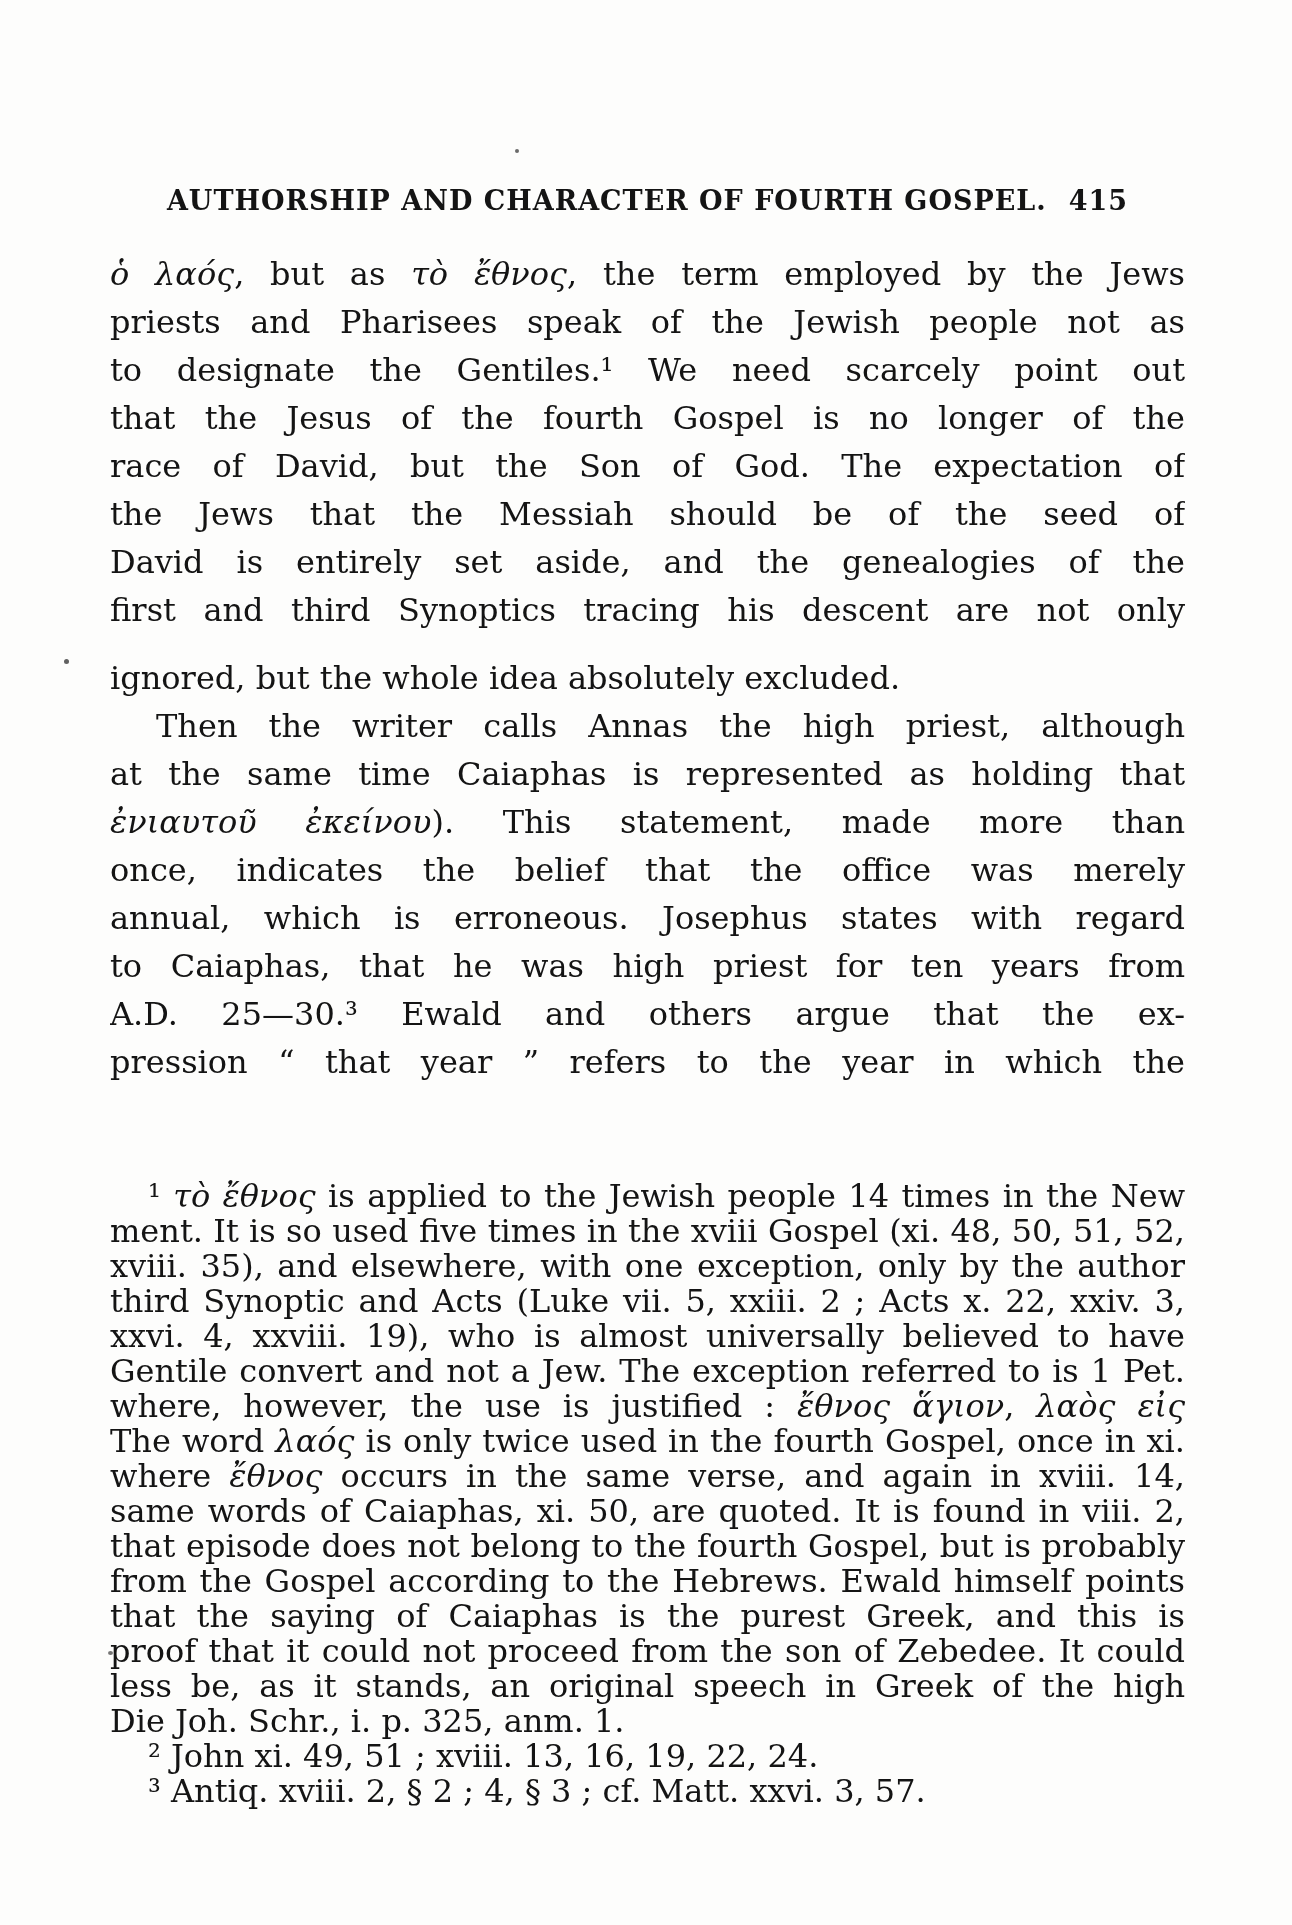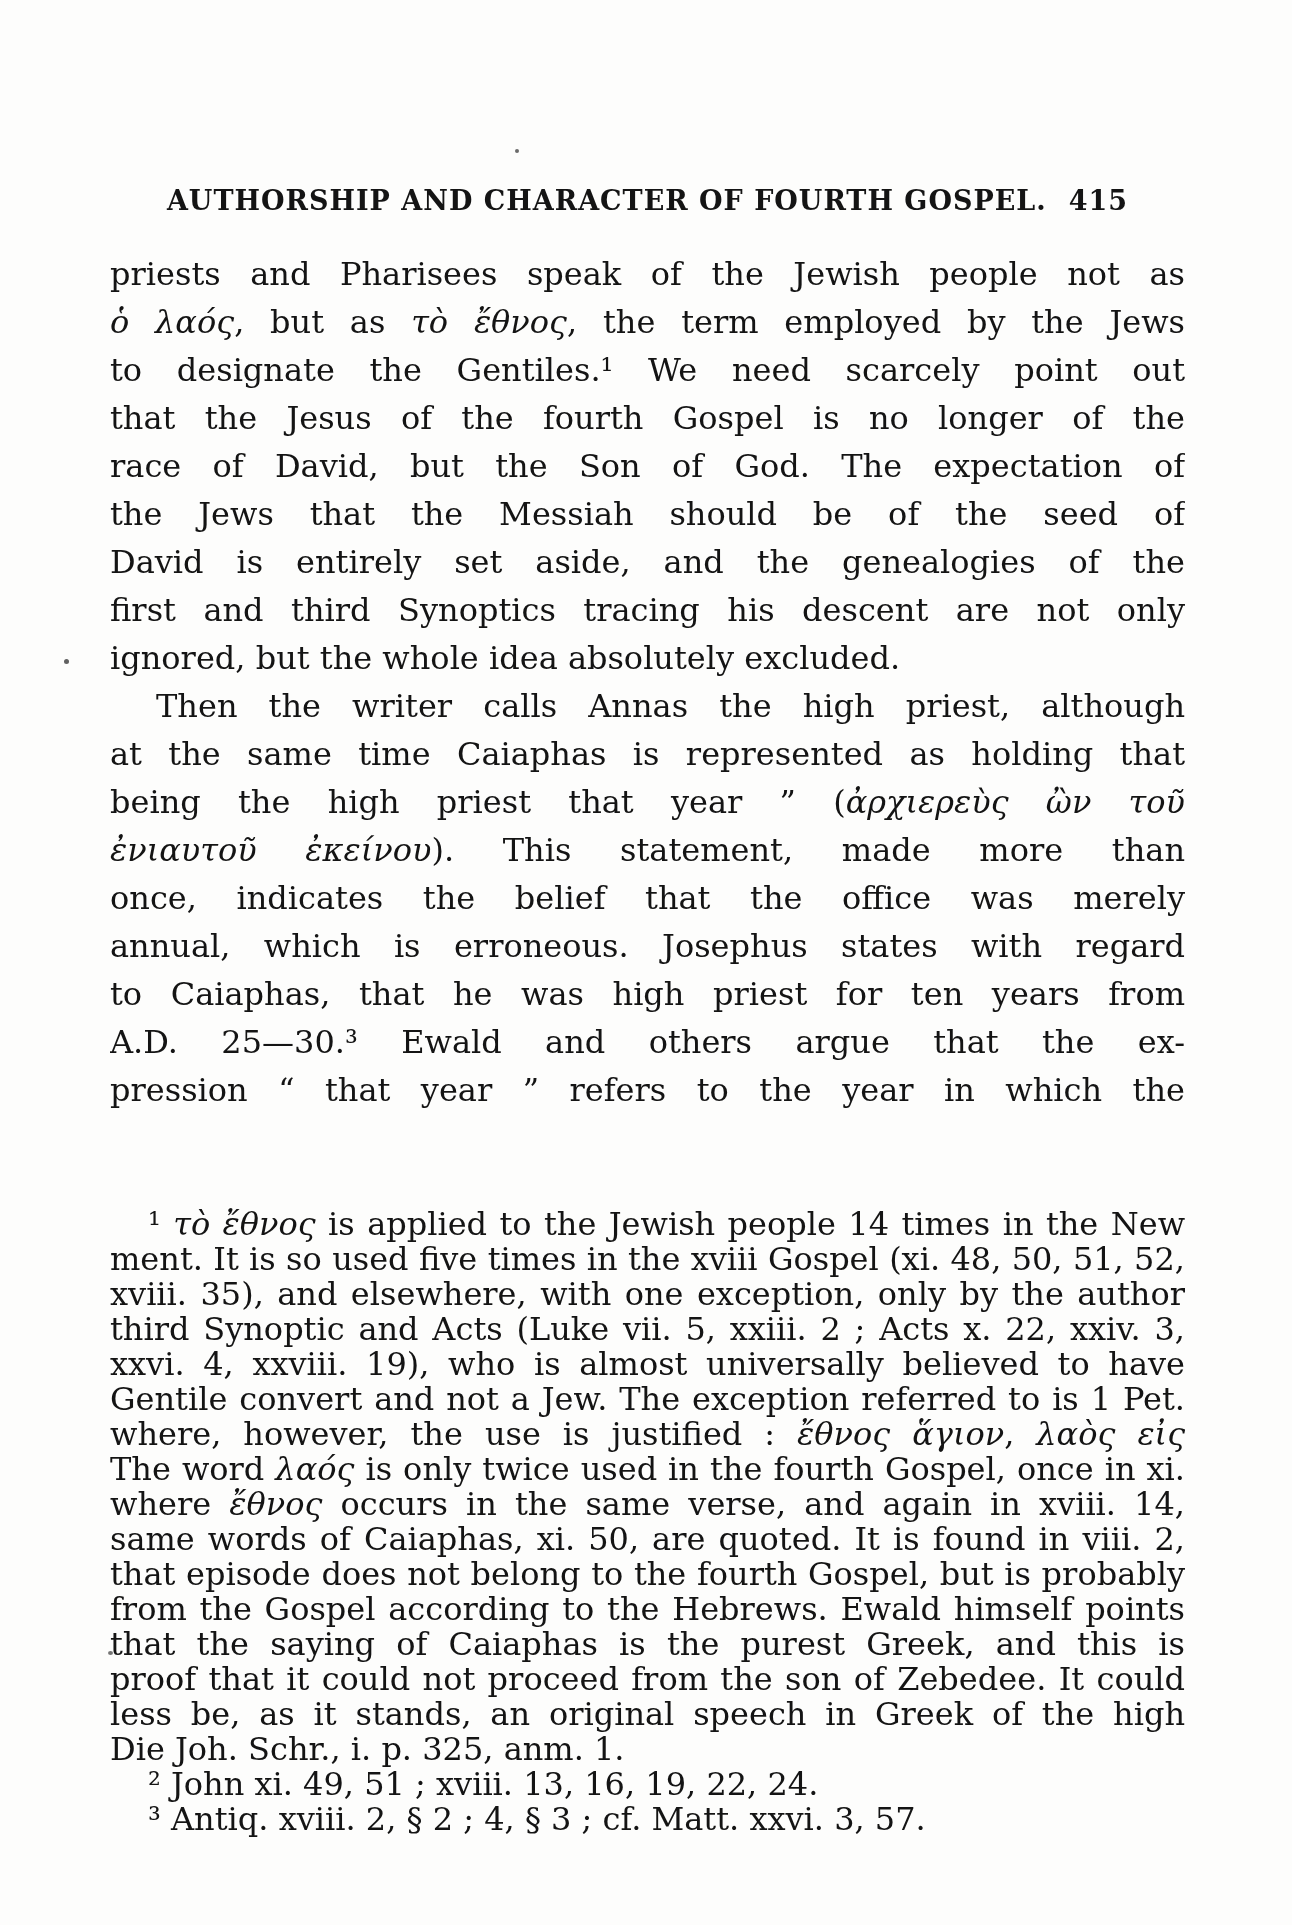--- a/index.html
+++ b/index.html
@@ -23,21 +23,21 @@
     font-size:27px;font-weight:700;letter-spacing:1px;
     white-space:nowrap;
     margin-bottom:34px;
   }
   
   .body-text{font-size:32px;line-height:48px;}
   .body-text .line{
     text-align:justify;text-align-last:justify;
     height:48px;overflow:hidden;
   }
-  .body-text .line.noj{text-align-last:left;}
+  .body-text .line.noj{text-align-last:left;margin-top:20px;}
   .body-text .line.indent{text-indent:46px;}
   
   .footnotes{
     margin-top:93px;
     font-size:32px;line-height:35px;
   }
   .footnotes .line{
     text-align:justify;text-align-last:justify;
     height:35px;overflow:hidden;
   }
@@ -53,34 +53,33 @@
 <body>
 
 <div class="page">
   <div class="running-head">
     <span>AUTHORSHIP AND CHARACTER OF FOURTH GOSPEL.</span>
     <span>415</span>
   </div>
 
   <div class="body-text">
       <div class="para">
+        <div class="line"><i class="greek">ὁ</i> <i class="greek">λαός</i>, but as <i class="greek">τὸ</i> <i class="greek">ἔθνος</i>, the term employed by the Jews</div>
         <div class="line">priests and Pharisees speak of the Jewish people not as</div>
-        <div class="line"><i class="greek">ὁ</i> <i class="greek">λαός</i>, but as <i class="greek">τὸ</i> <i class="greek">ἔθνος</i>, the term employed by the Jews</div>
         <div class="line">to designate the Gentiles.¹ We need scarcely point out</div>
         <div class="line">that the Jesus of the fourth Gospel is no longer of the</div>
         <div class="line">race of David, but the Son of God. The expectation of</div>
         <div class="line">the Jews that the Messiah should be of the seed of</div>
         <div class="line">David is entirely set aside, and the genealogies of the</div>
         <div class="line">first and third Synoptics tracing his descent are not only</div>
         <div class="line noj">ignored, but the whole idea absolutely excluded.</div>
       </div>
       <div class="para">
         <div class="line indent">Then the writer calls Annas the high priest, although</div>
         <div class="line">at the same time Caiaphas is represented as holding that</div>
-        <div class="line">being the high priest that year ” (<i class="greek">ἀρχιερεὺς</i> <i class="greek">ὢν</i> <i class="greek">τοῦ</i></div>
         <div class="line"><i class="greek">ἐνιαυτοῦ</i> <i class="greek">ἐκείνου</i>). This statement, made more than</div>
         <div class="line">once, indicates the belief that the office was merely</div>
         <div class="line">annual, which is erroneous. Josephus states with regard</div>
         <div class="line">to Caiaphas, that he was high priest for ten years from</div>
         <div class="line">A.D. 25—30.³ Ewald and others argue that the ex-</div>
         <div class="line">pression “ that year ” refers to the year in which the</div>
       </div>
     </div>
 
   <div class="footnotes">

